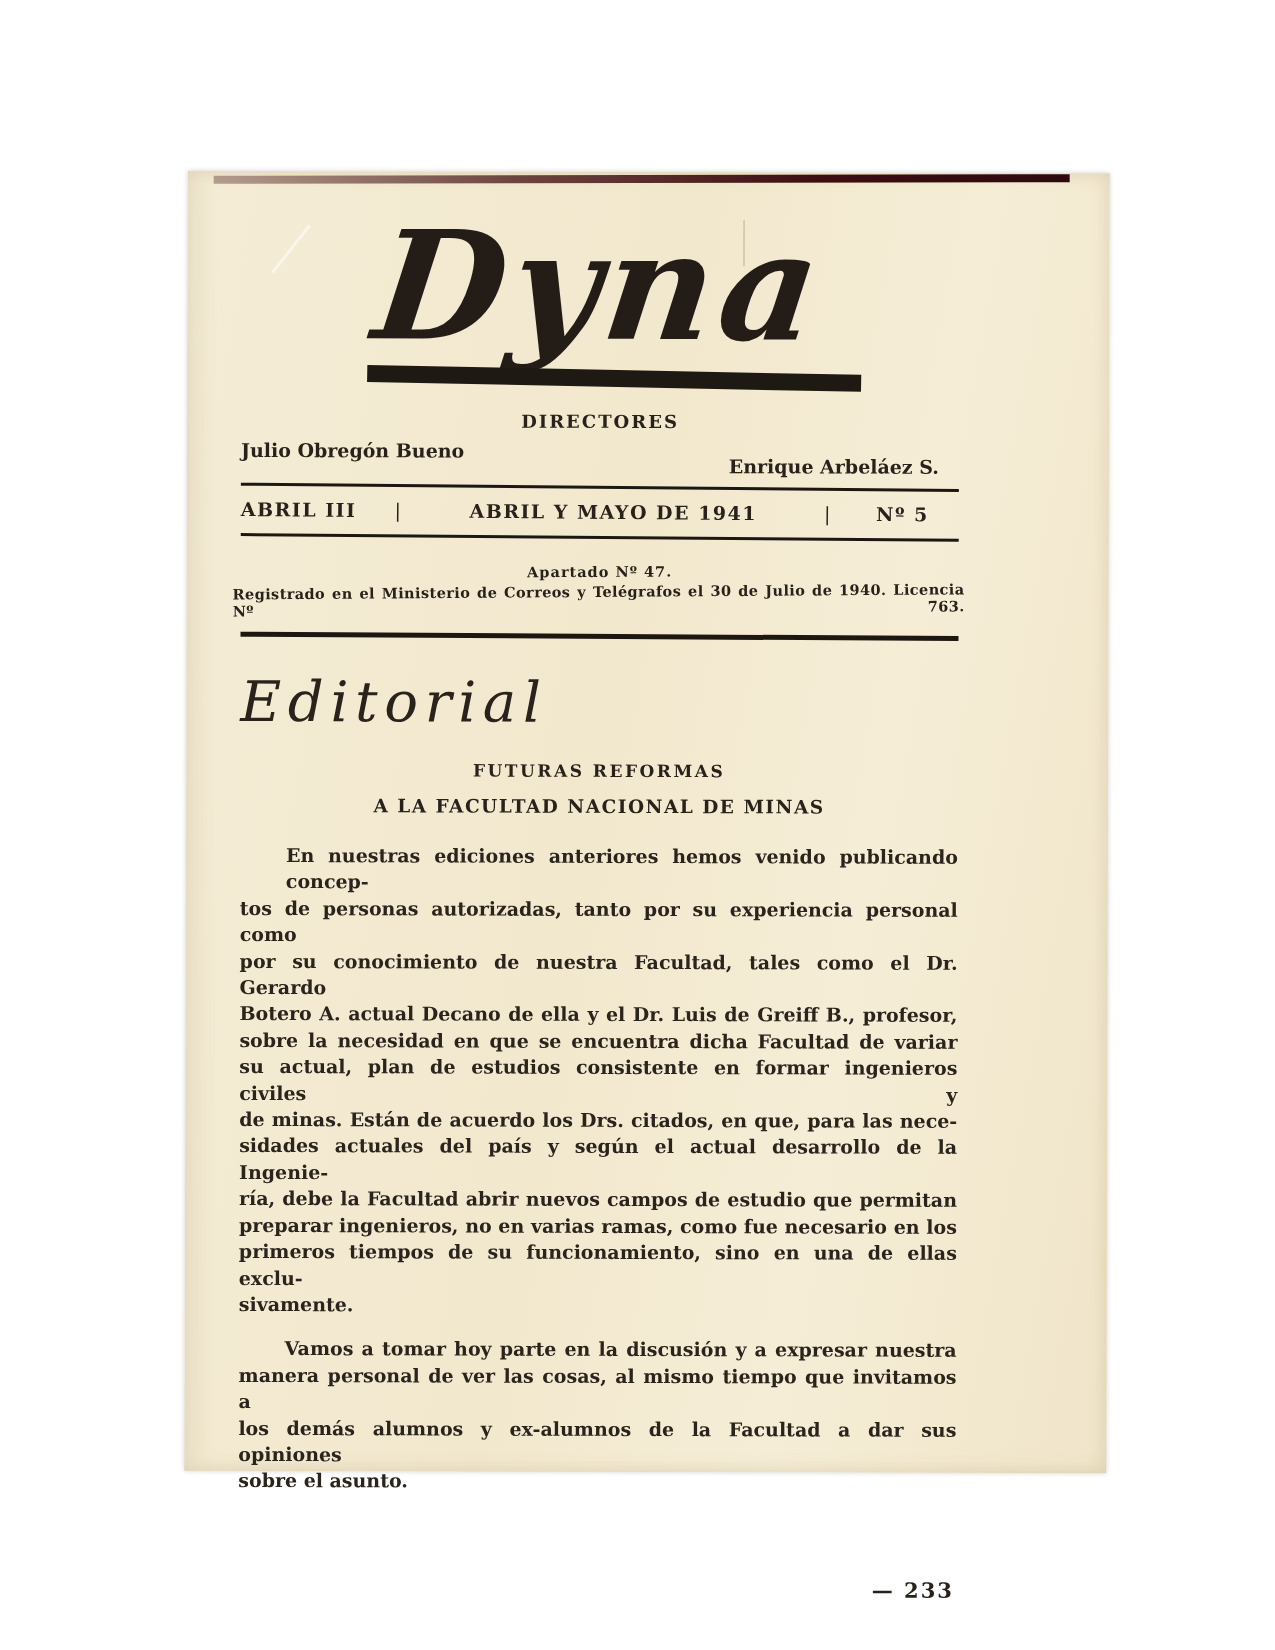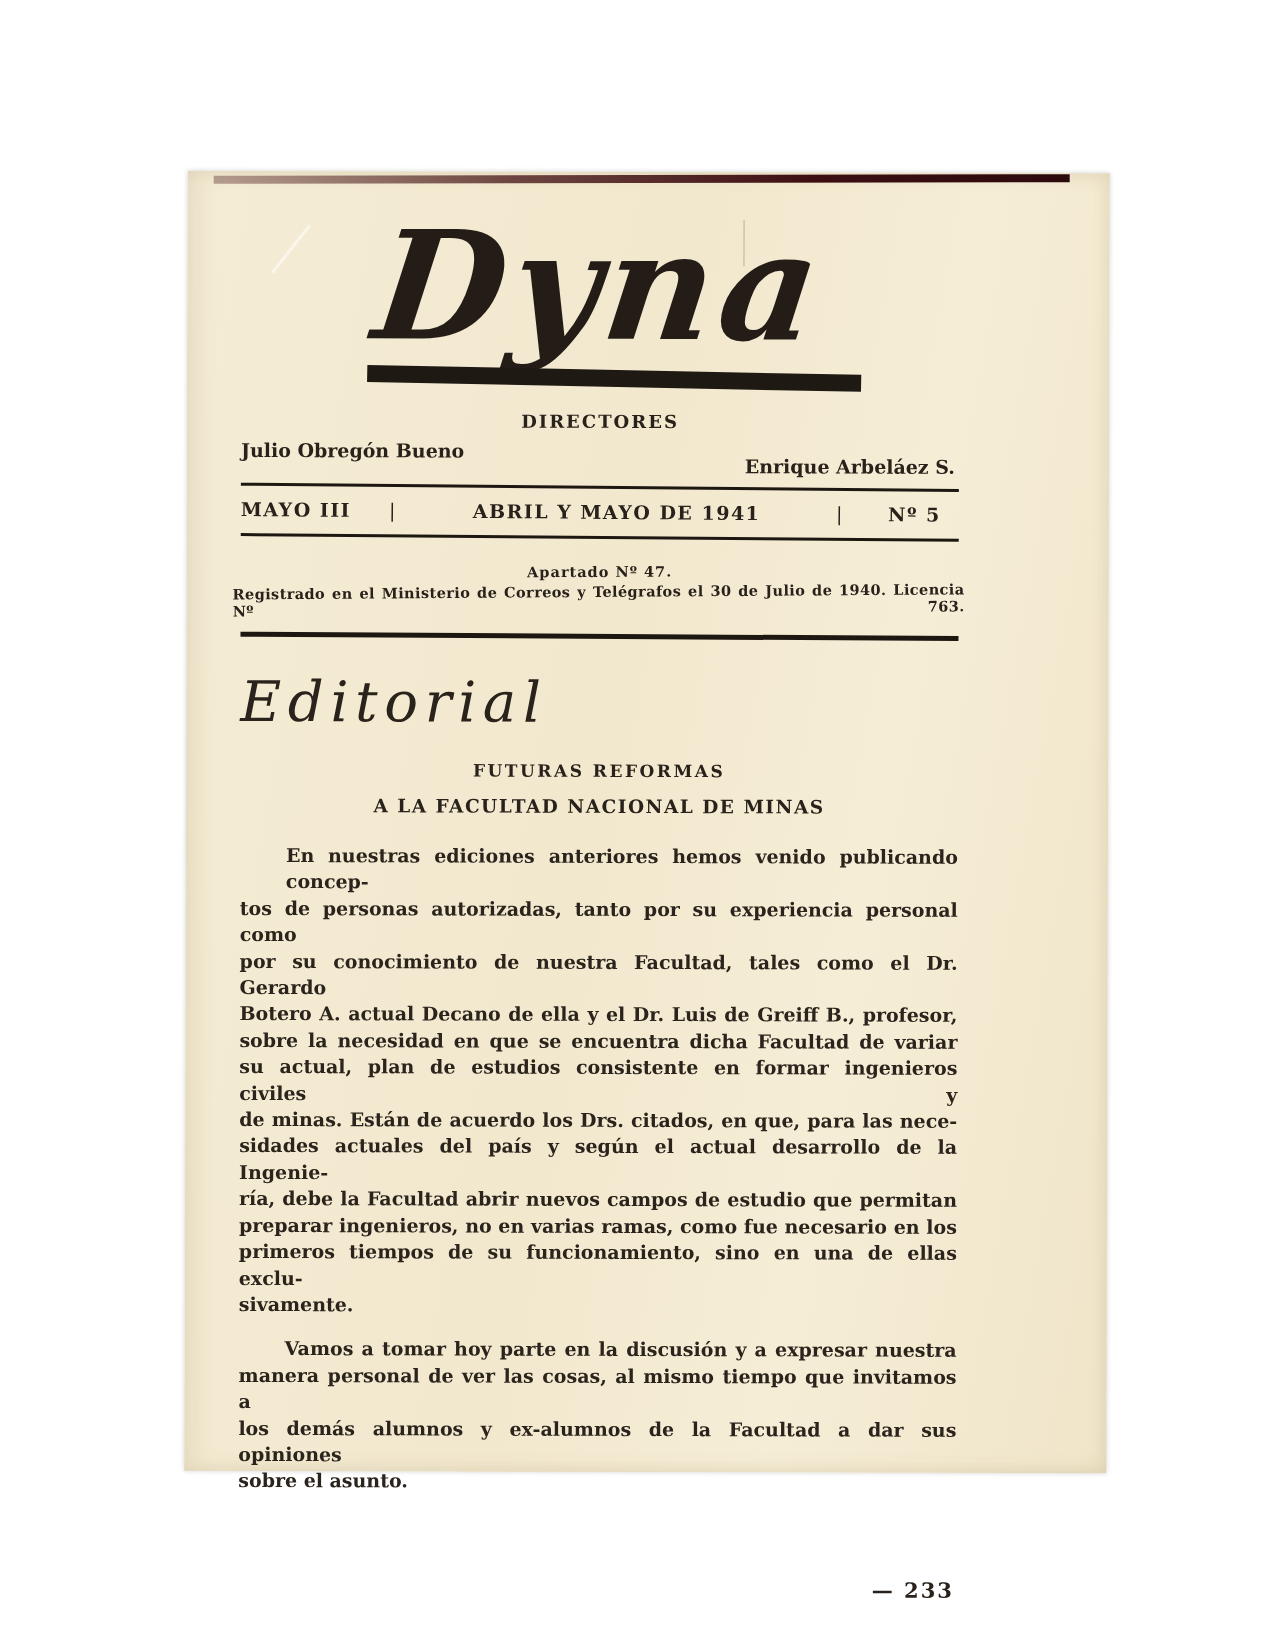--- a/index.html
+++ b/index.html
@@ -89,40 +89,40 @@
     letter-spacing: 2px;
   }
   .directors-row {
     display: flex;
     justify-content: space-between;
     margin-top: 8px;
     font-size: 19px;
     font-weight: bold;
   }
   .director-left { }
-  .director-right { transform: translateY(15px); margin-right: 4px; }
+  .director-right { transform: translateY(15px); margin-right: 20px; }
   
   .rule { background: #1d1712; border: 0; }
   .rule-1 { margin-top: 24px; height: 3px; transform: rotate(0.35deg); }
   .rule-2 { margin-top: 13px; height: 3px; transform: rotate(0.3deg); }
   .rule-3 { margin-top: 17px; height: 5px; transform: rotate(0.2deg); }
   
   .issue-row {
     display: flex;
     justify-content: space-between;
     align-items: baseline;
     margin-top: 12px;
     font-size: 19px;
     font-weight: bold;
     letter-spacing: 1.5px;
     transform: rotate(0.3deg);
   }
   .issue-left .pipe { margin-left: 30px; font-weight: normal; }
   .issue-right .pipe { margin-right: 36px; font-weight: normal; }
-  .issue-right { margin-right: 18px; }
+  .issue-right { margin-right: 30px; }
   
   .apartado {
     margin-top: 24px;
     text-align: center;
     font-size: 14.5px;
     font-weight: bold;
     letter-spacing: 1px;
     transform: rotate(-0.4deg);
   }
   .registro {
@@ -206,21 +206,21 @@
 
       <div class="directors-row">
         <span class="director-left">Julio Obregón Bueno</span>
         <span class="director-right">Enrique Arbeláez S.</span>
       </div>
 
       <div class="rule rule-1"></div>
 
       <div class="issue-row">
         <span class="issue-left">
-          <span>MAYO III</span>
+          <span>ABRIL III</span>
           <span class="pipe">|</span>
         </span>
         <span class="issue-center">ABRIL Y MAYO DE 1941</span>
         <span class="issue-right">
           <span class="pipe">|</span>
           <span>Nº 5</span>
         </span>
       </div>
 
       <div class="rule rule-2"></div>

